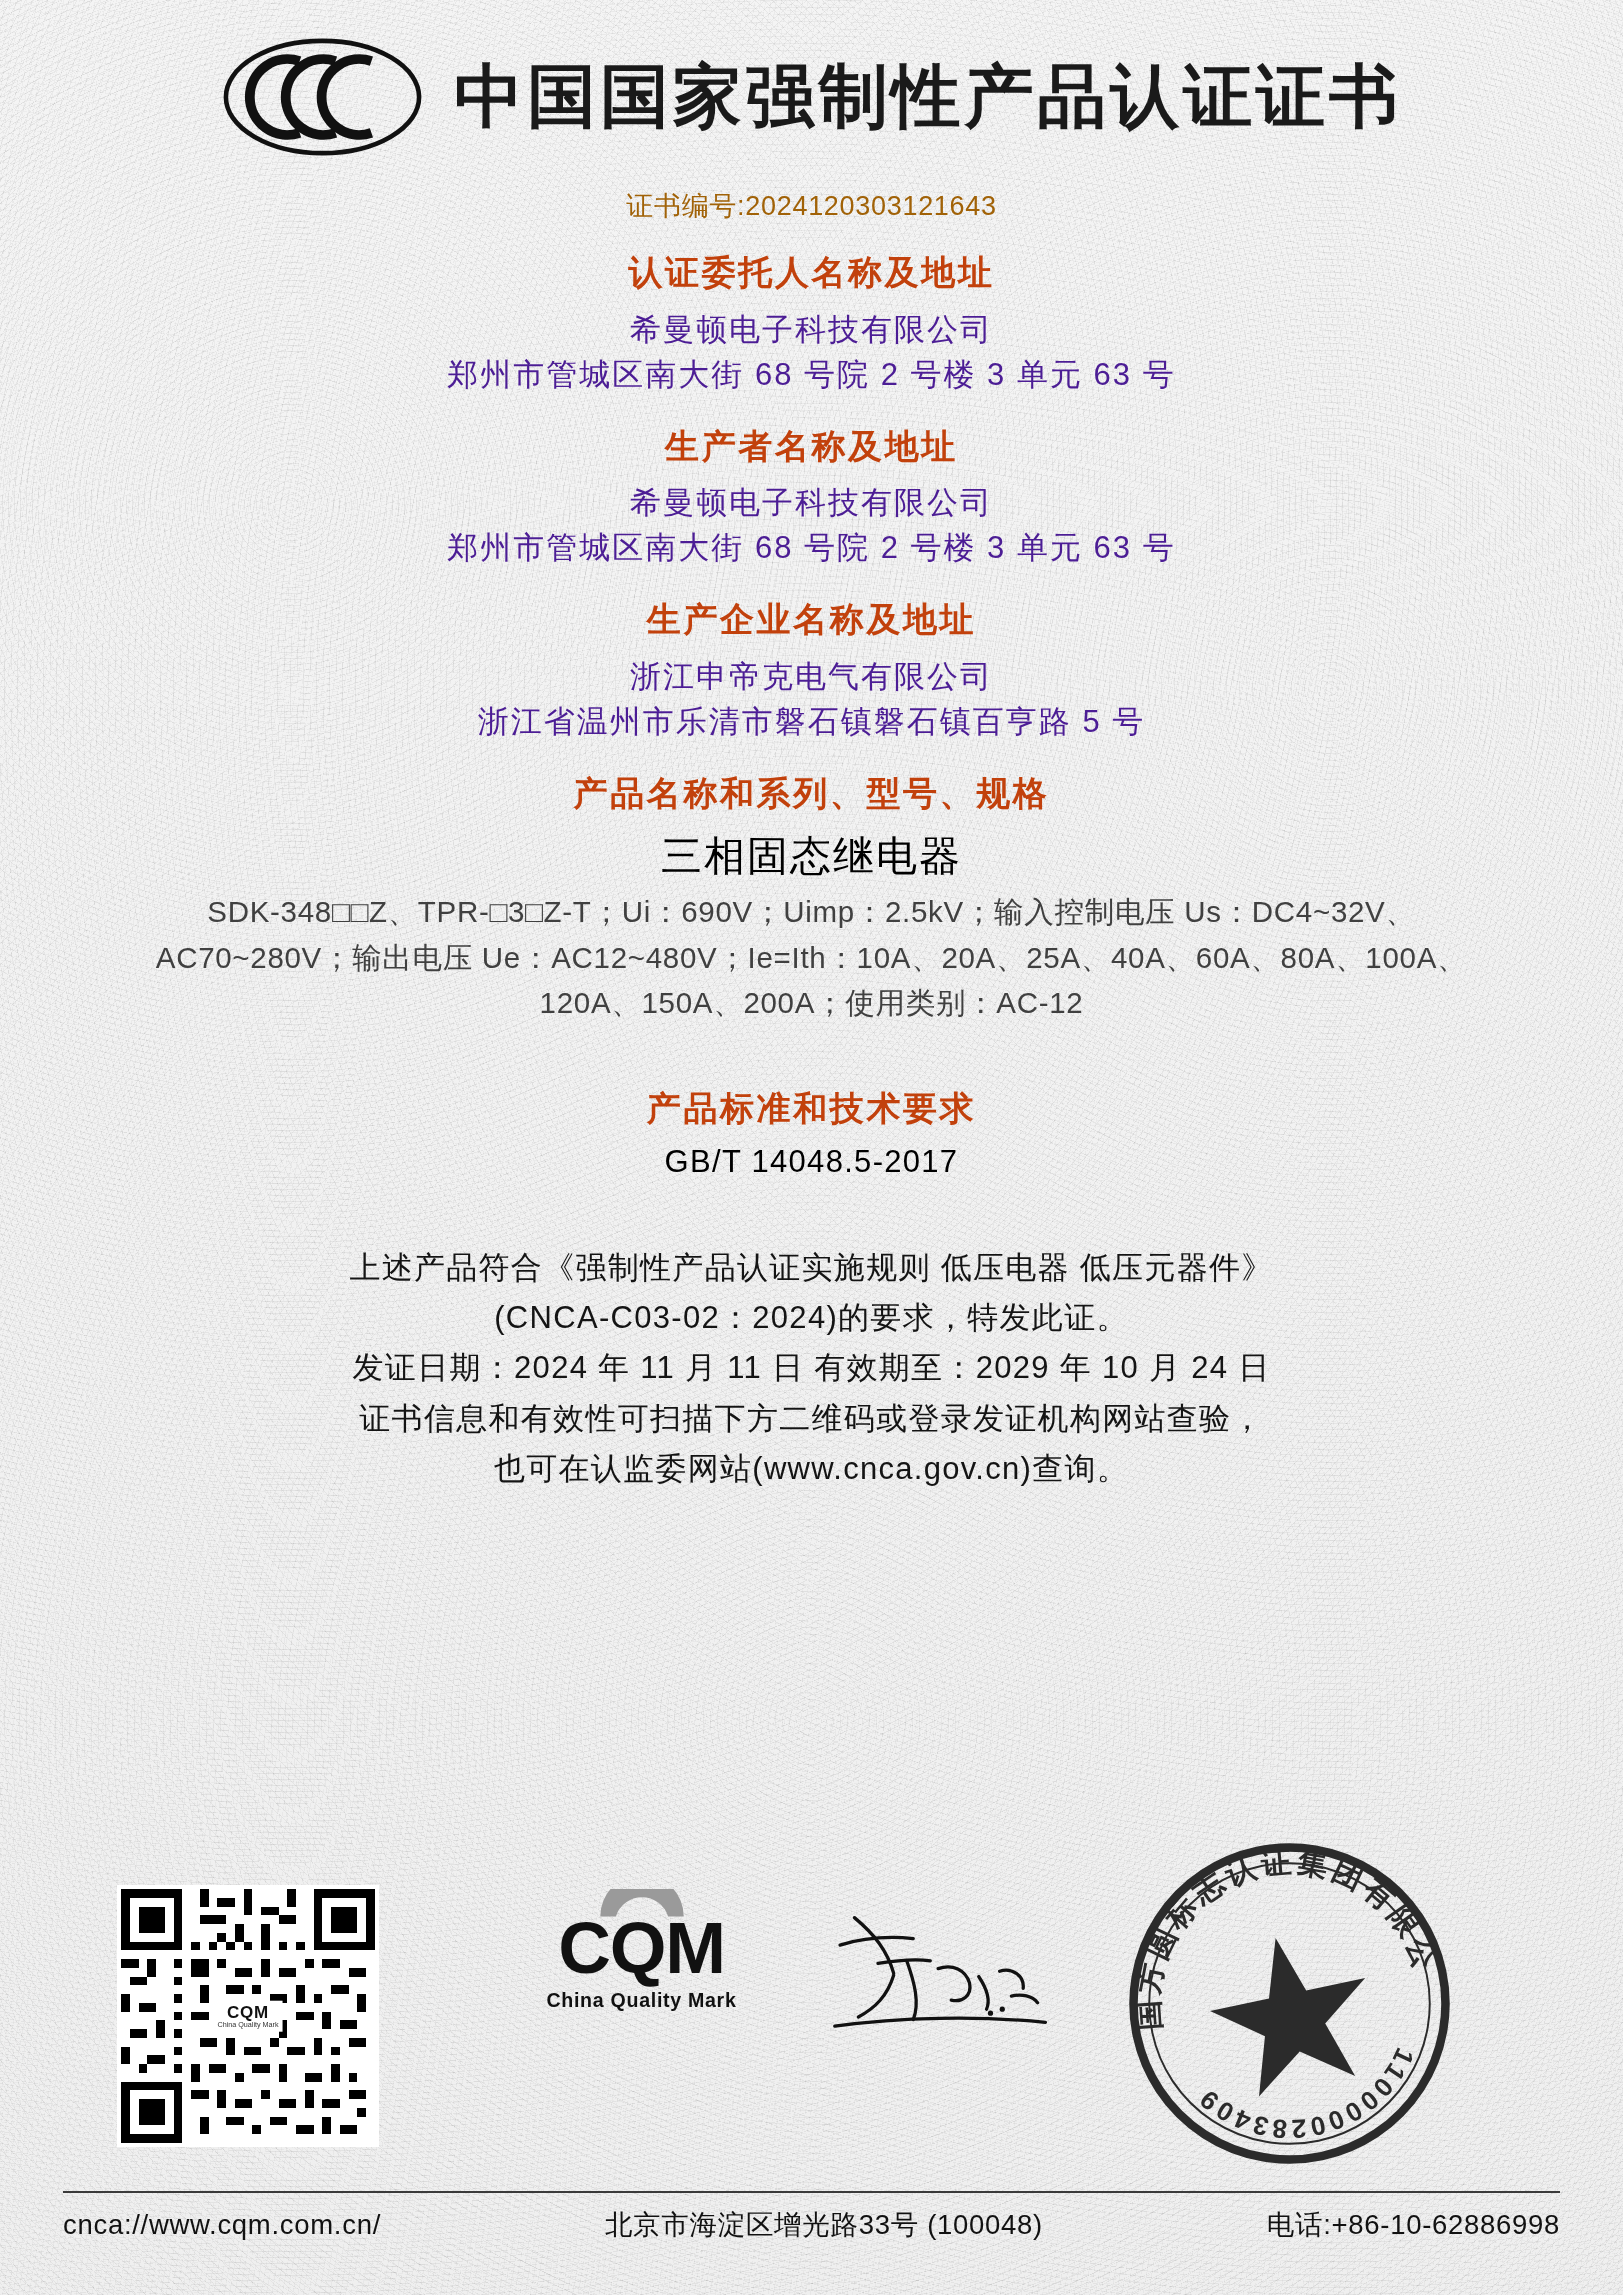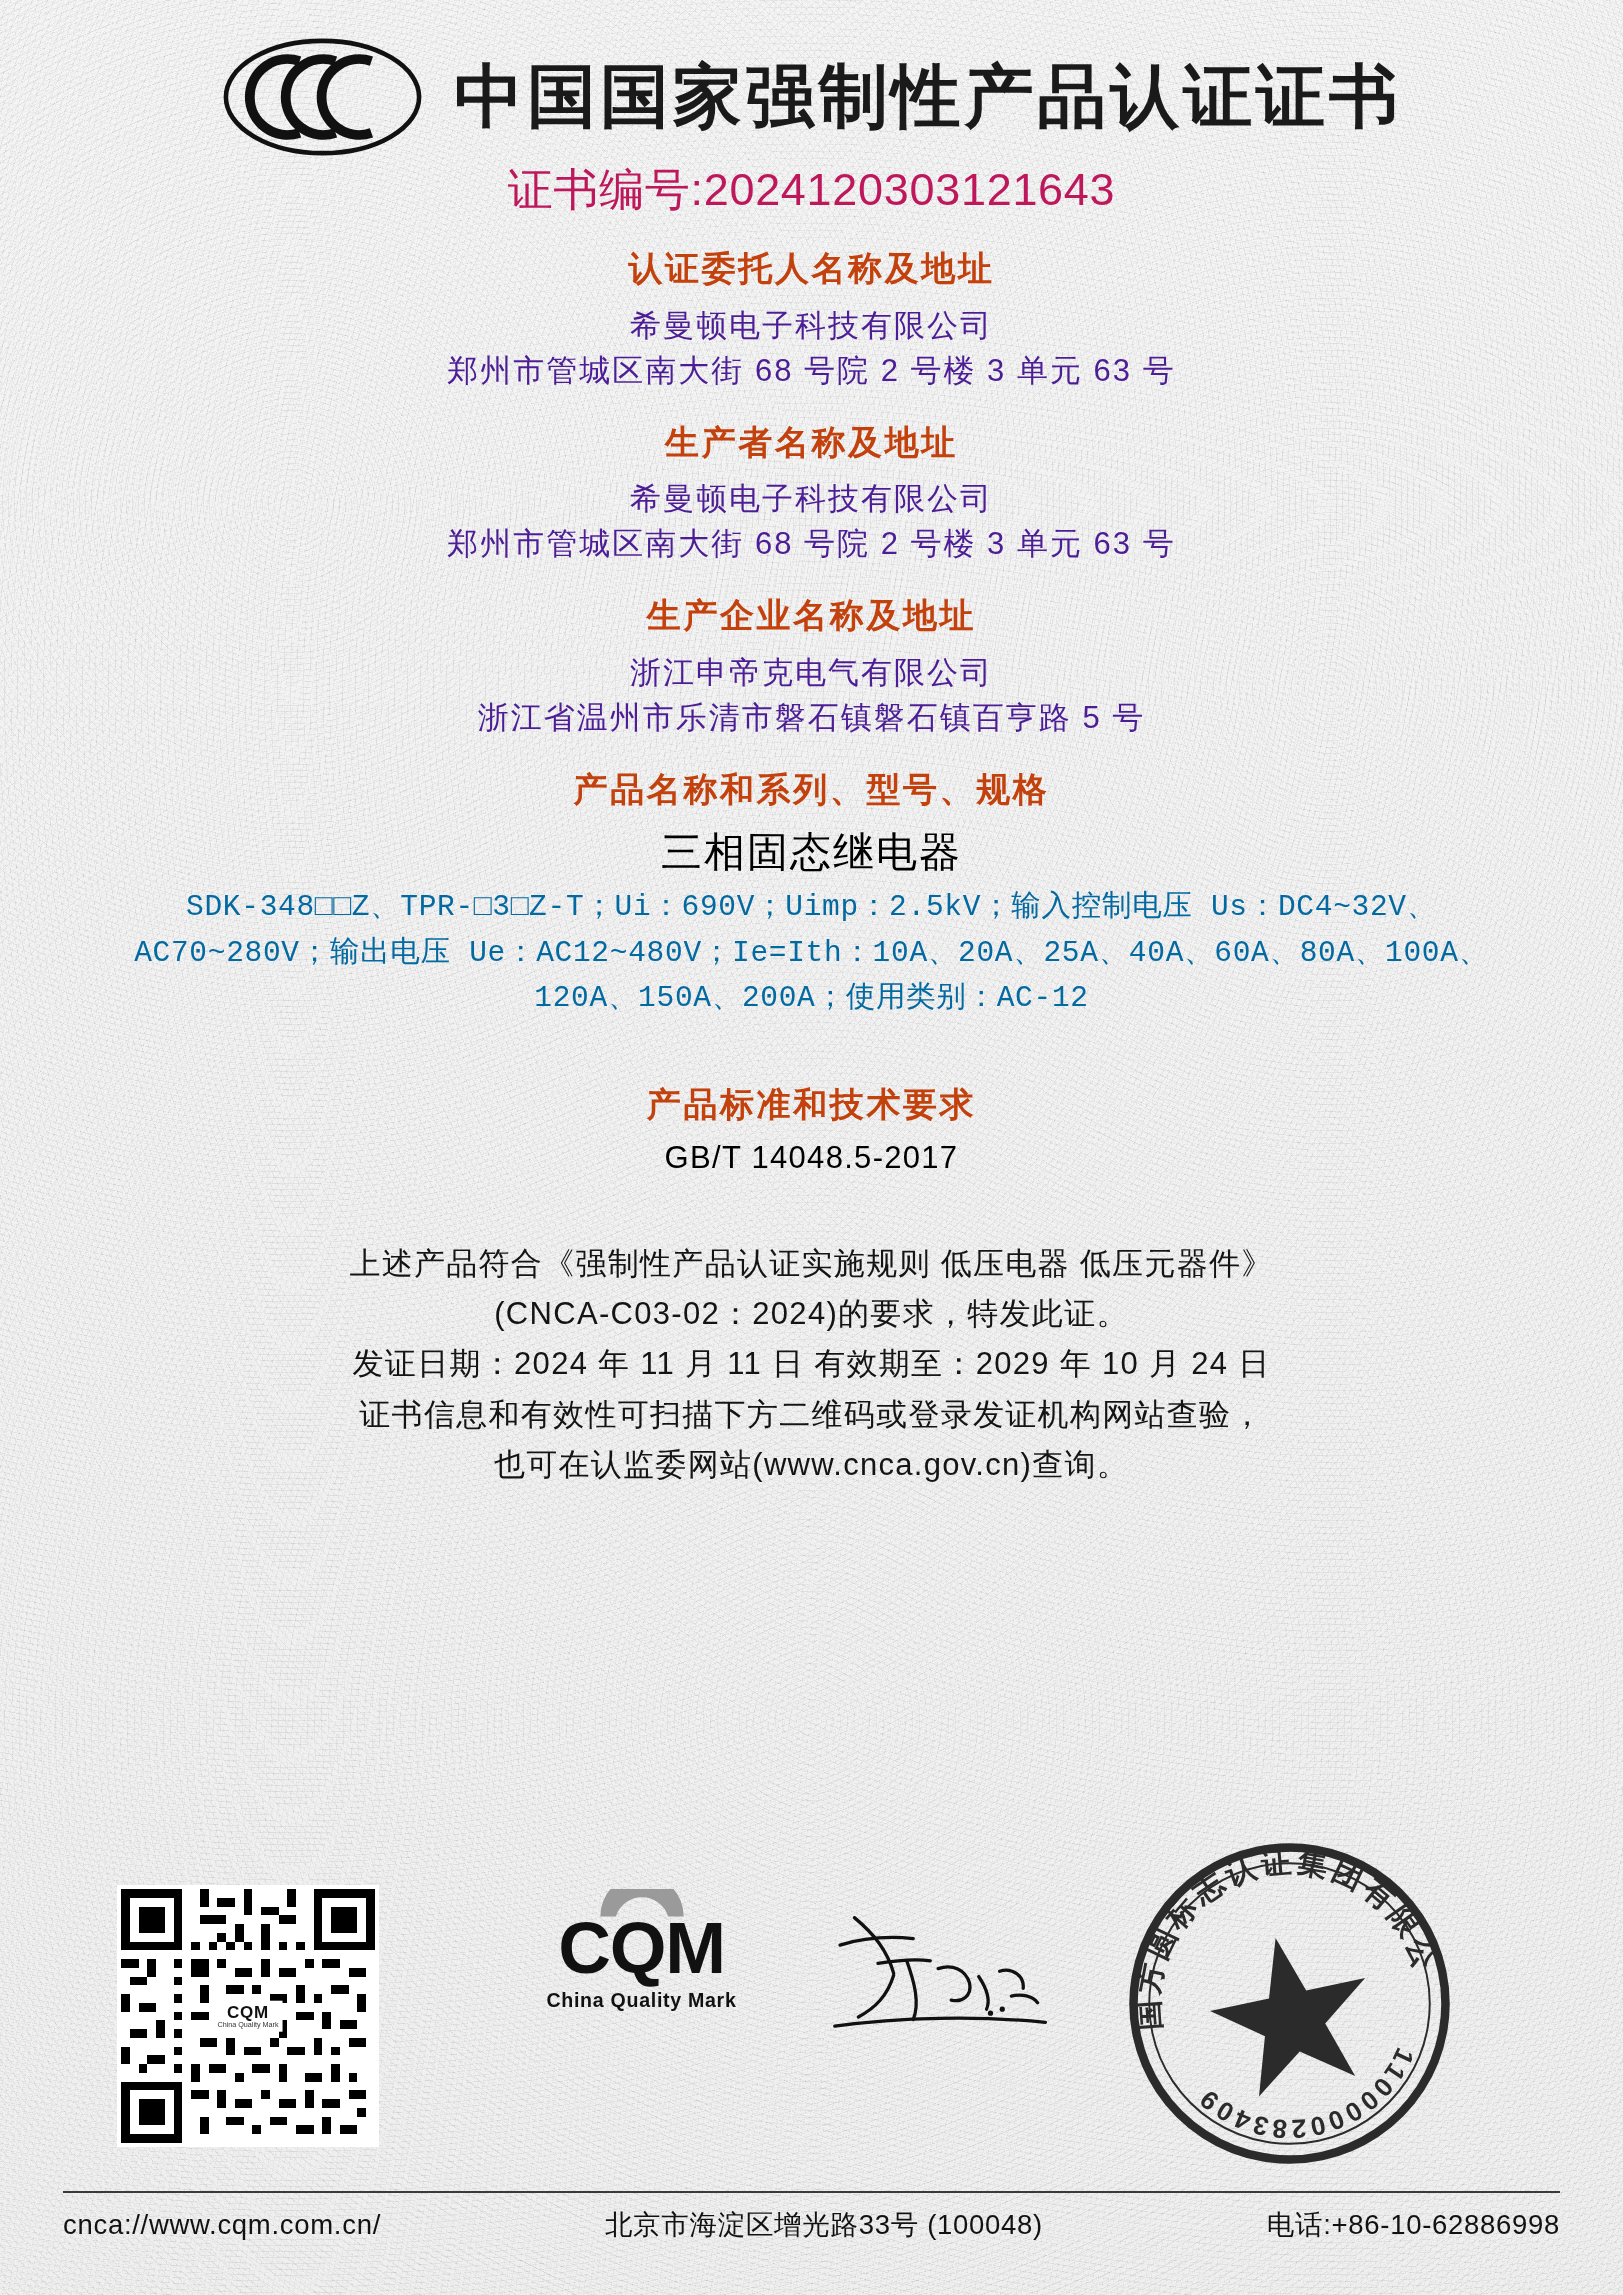--- a/index.html
+++ b/index.html
@@ -53,23 +53,23 @@
   .cert-title {
     font-family: "Liberation Sans", sans-serif;
     font-weight: bold;
     font-size: 69px;
     letter-spacing: 3.9px;
     color: #1a1a1a;
     white-space: nowrap;
   }
   .cert-number {
     text-align: center;
-    font-size: 45px;
-    color: #be185d;
-    margin-top: 1px;
+    font-size: 27px;
+    color: #a16207;
+    margin-top: 29px;
     letter-spacing: 0.7px;
   }
 
   
   .section {
     text-align: center;
     margin-top: 26px;
   }
   .sec-title {
     font-weight: bold;
@@ -87,23 +87,22 @@
 
   .product-name {
     font-size: 41px;
     letter-spacing: 2px;
     margin-bottom: 5.2px;
   }
   .spec-block {
     font-size: 29.5px;
     line-height: 1.55;
     letter-spacing: 0.7px;
-    color: #0369a1;
+    color: #404040;
     padding: 0 13px;
-    font-family: Liberation Mono, monospace;
   }
   .spec-block .ln { display: block; }
 
   .std-section { margin-top: 60px; }
   .std-value {
     font-size: 31px;
     letter-spacing: 1.3px;
     margin-top: 6.5px;
   }
 

